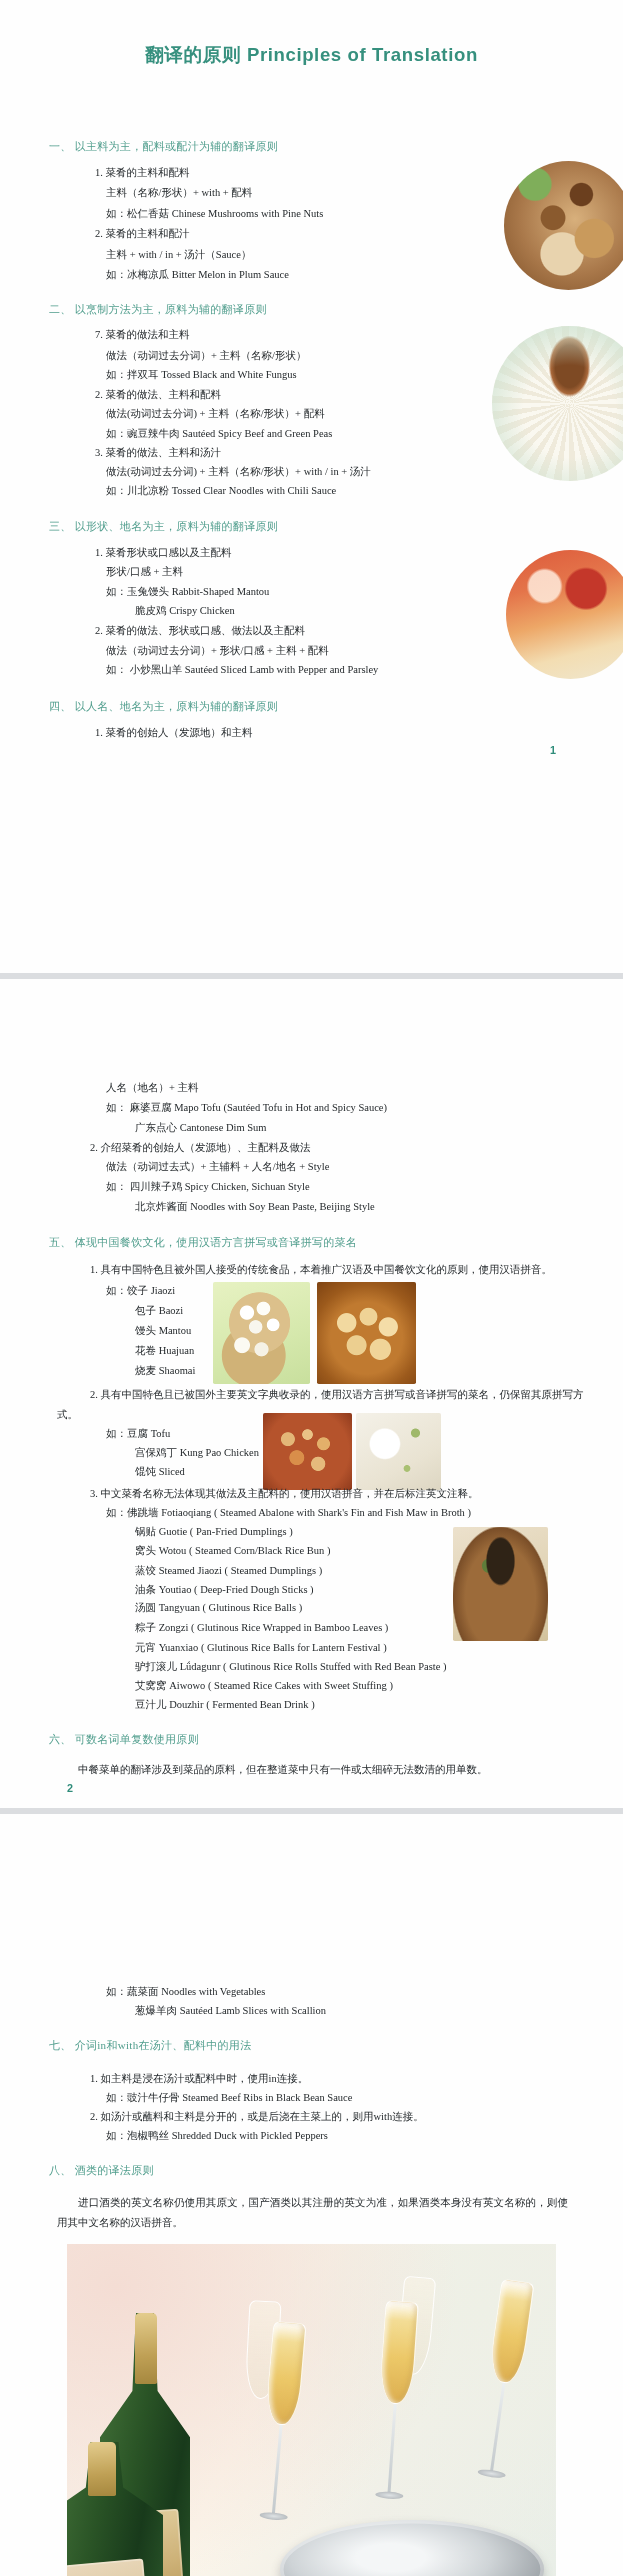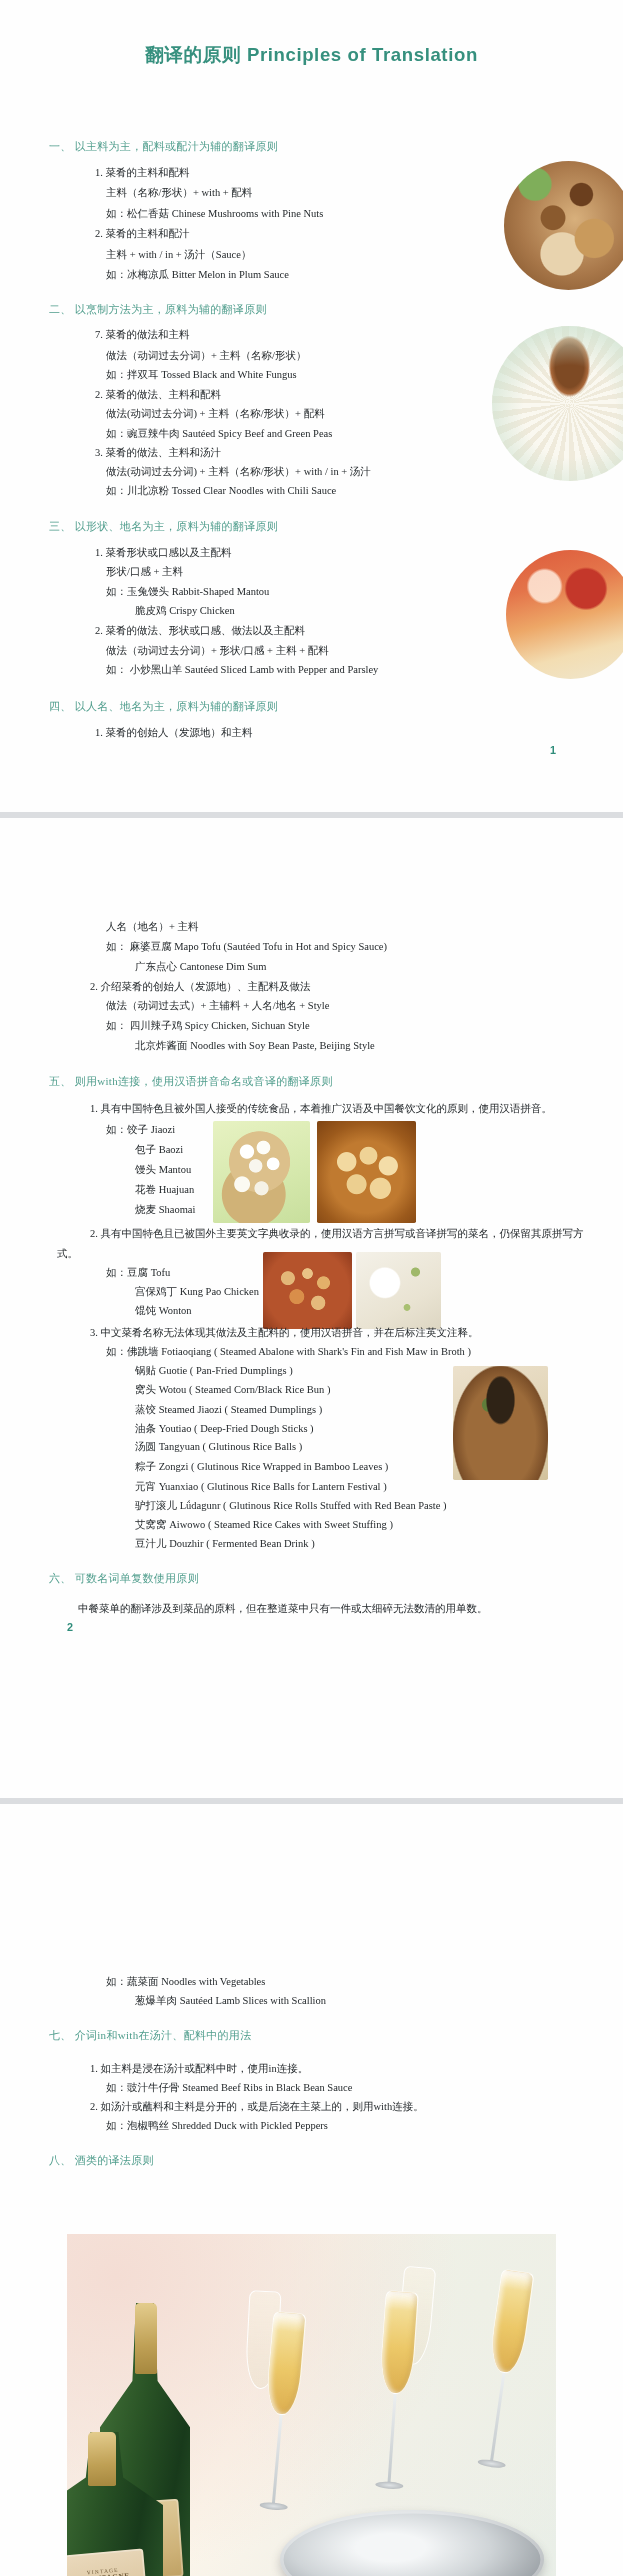--- a/index.html
+++ b/index.html
@@ -1,19 +1,19 @@
 <!DOCTYPE html>
 <html style="font-size:9.6px"><head>
 <meta charset="utf-8">
 <style>
   html,body{margin:0;padding:0;background:#ffffff;}
   body{width:623px;font-family:"Liberation Serif","DejaVu Serif",serif;color:#24292c;}
   .page{position:relative;width:623px;background:#fefefe;overflow:hidden;}
-  #page1{height:812px;}
-  #page2{height:980px;}
+  #page1{height:973px;}
+  #page2{height:829px;}
   #page3{height:916px;}
   .pgap{width:623px;height:6px;background:#dbdde0;}
   .title{position:absolute;left:0;right:0;top:42px;text-align:center;
          font-family:"Liberation Sans","DejaVu Sans",sans-serif;font-weight:bold;
          font-size:18.6px;color:#36907e;letter-spacing:0.6px;}
   .intro{position:absolute;left:56px;right:55px;top:88px;font-size:10.5px;line-height:21.6px;
          text-align:justify;text-indent:2em;}
   .line{position:absolute;white-space:nowrap;font-size:10.5px;line-height:13.2px;}
   .h{color:#4f9d8c;font-size:11px;letter-spacing:0.3px;}
   .ih{left:49px;}       
@@ -171,34 +171,34 @@
 
 <div class="page" id="page2">
   <div class="line if" style="top:102px">人名（地名）+ 主料</div>
   <div class="line if" style="top:122px">如： 麻婆豆腐 Mapo Tofu (Sautéed Tofu in Hot and Spicy Sauce)</div>
   <div class="line is" style="top:142px">广东点心 Cantonese Dim Sum</div>
   <div class="line ii2" style="top:162px">2. 介绍菜肴的创始人（发源地）、主配料及做法</div>
   <div class="line if" style="top:181px">做法（动词过去式）+ 主辅料 + 人名/地名 + Style</div>
   <div class="line if" style="top:201px">如： 四川辣子鸡 Spicy Chicken, Sichuan Style</div>
   <div class="line is" style="top:221px">北京炸酱面 Noodles with Soy Bean Paste, Beijing Style</div>
 
-  <div class="line h ih" style="top:257px">五、 则用with连接，使用汉语拼音命名或音译的翻译原则</div>
+  <div class="line h ih" style="top:257px">五、 体现中国餐饮文化，使用汉语方言拼写或音译拼写的菜名</div>
   <div class="line ii2" style="top:284px">1. 具有中国特色且被外国人接受的传统食品，本着推广汉语及中国餐饮文化的原则，使用汉语拼音。</div>
   <div class="line if" style="top:305px">如：饺子 Jiaozi</div>
   <div class="line is" style="top:325px">包子 Baozi</div>
   <div class="line is" style="top:345px">馒头 Mantou</div>
   <div class="line is" style="top:365px">花卷 Huajuan</div>
   <div class="line is" style="top:385px">烧麦 Shaomai</div>
   <div class="photo ph-rect ph-baozi" style="left:213px;top:303px;width:97px;height:102px"></div>
   <div class="photo ph-rect ph-shaomai" style="left:317px;top:303px;width:99px;height:102px"></div>
 
   <div class="wrapblock" style="top:406px;text-indent:33px">2. 具有中国特色且已被国外主要英文字典收录的，使用汉语方言拼写或音译拼写的菜名，仍保留其原拼写方式。</div>
   <div class="line if" style="top:448px">如：豆腐 Tofu</div>
   <div class="line is" style="top:467px">宫保鸡丁 Kung Pao Chicken</div>
-  <div class="line is" style="top:486px">馄饨 Wonton</div>
+  <div class="line is" style="top:486px">馄饨 Sliced</div>
   <div class="photo ph-rect ph-kungpao" style="left:263px;top:434px;width:89px;height:77px"></div>
   <div class="photo ph-rect ph-wonton" style="left:356px;top:434px;width:85px;height:77px"></div>
 
   <div class="line ii2" style="top:508px">3. 中文菜肴名称无法体现其做法及主配料的，使用汉语拼音，并在后标注英文注释。</div>
   <div class="line if" style="top:527px">如：佛跳墙 Fotiaoqiang ( Steamed Abalone with Shark's Fin and Fish Maw in Broth )</div>
   <div class="line is" style="top:546px">锅贴 Guotie ( Pan-Fried Dumplings )</div>
   <div class="line is" style="top:565px">窝头 Wotou ( Steamed Corn/Black Rice Bun )</div>
   <div class="line is" style="top:585px">蒸饺 Steamed Jiaozi ( Steamed Dumplings )</div>
   <div class="line is" style="top:604px">油条 Youtiao ( Deep-Fried Dough Sticks )</div>
   <div class="line is" style="top:622px">汤圆 Tangyuan ( Glutinous Rice Balls )</div>
@@ -221,20 +221,21 @@
   <div class="line if" style="top:171px">如：蔬菜面  Noodles with Vegetables</div>
   <div class="line is" style="top:190px">葱爆羊肉 Sautéed Lamb Slices with Scallion</div>
 
   <div class="line h ih" style="top:225px">七、 介词in和with在汤汁、配料中的用法</div>
   <div class="line ii2" style="top:258px">1. 如主料是浸在汤汁或配料中时，使用in连接。</div>
   <div class="line if" style="top:277px">如：豉汁牛仔骨 Steamed Beef Ribs in Black Bean Sauce</div>
   <div class="line ii2" style="top:296px">2. 如汤汁或蘸料和主料是分开的，或是后浇在主菜上的，则用with连接。</div>
   <div class="line if" style="top:315px">如：泡椒鸭丝 Shredded Duck with Pickled Peppers</div>
 
   <div class="line h ih" style="top:350px">八、 酒类的译法原则</div>
+  <div class="para" style="top:379px">进口酒类的英文名称仍使用其原文，国产酒类以其注册的英文为准，如果酒类本身没有英文名称的，则使用其中文名称的汉语拼音。</div>
 
   <div class="photo champagne" style="left:67px;top:430px;width:489px;height:424px">
     <div class="bottle" style="left:33px;top:69px;width:90px;height:355px">
       <div class="bglass"></div>
       <div class="foil" style="left:35px;top:0;width:21.6px;height:71px"></div>
       <div class="blabel" style="left:10.8px;top:198px;width:70px;height:78px;transform:rotate(-4deg)"></div>
     </div>
     <div class="bottle" style="left:-21px;top:198px;width:117px;height:228px">
       <div class="bglass" style="clip-path:polygon(38% 0,62% 0,63% 6%,66% 20%,100% 32%,100% 100%,0 100%,0 32%,34% 20%,37% 6%)"></div>
       <div class="foil" style="left:42px;top:0;width:28px;height:54px"></div>

